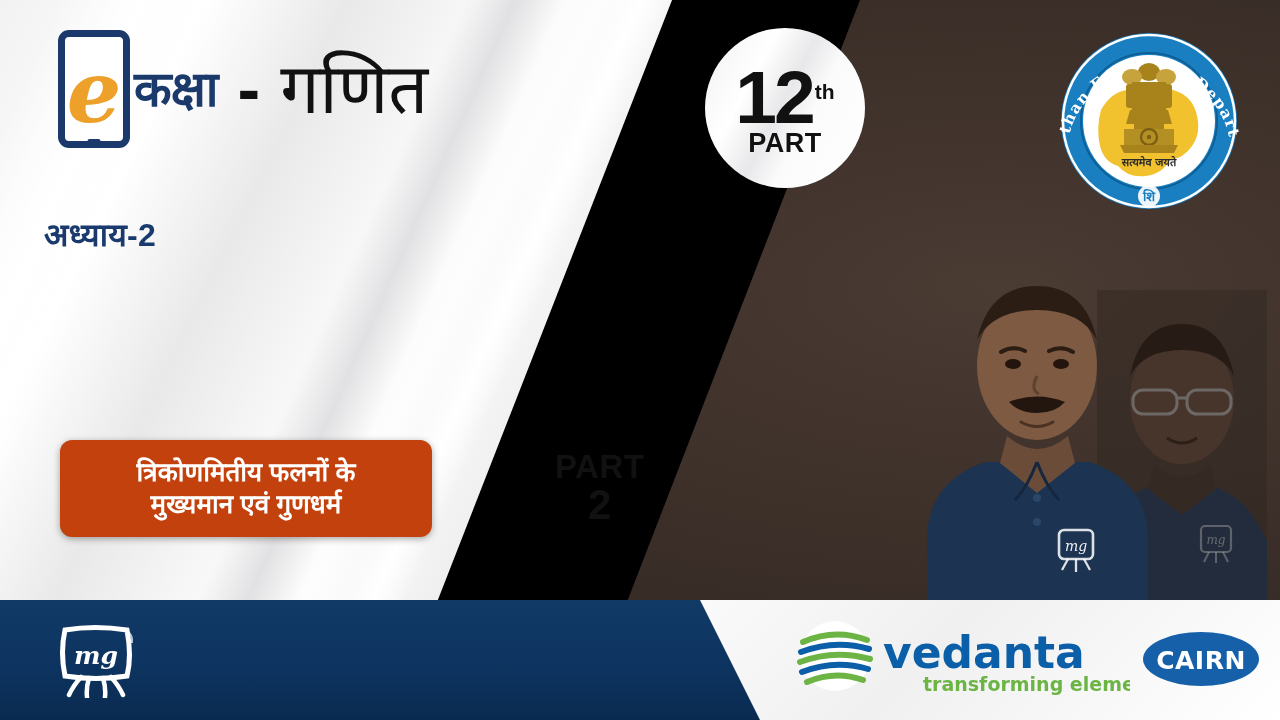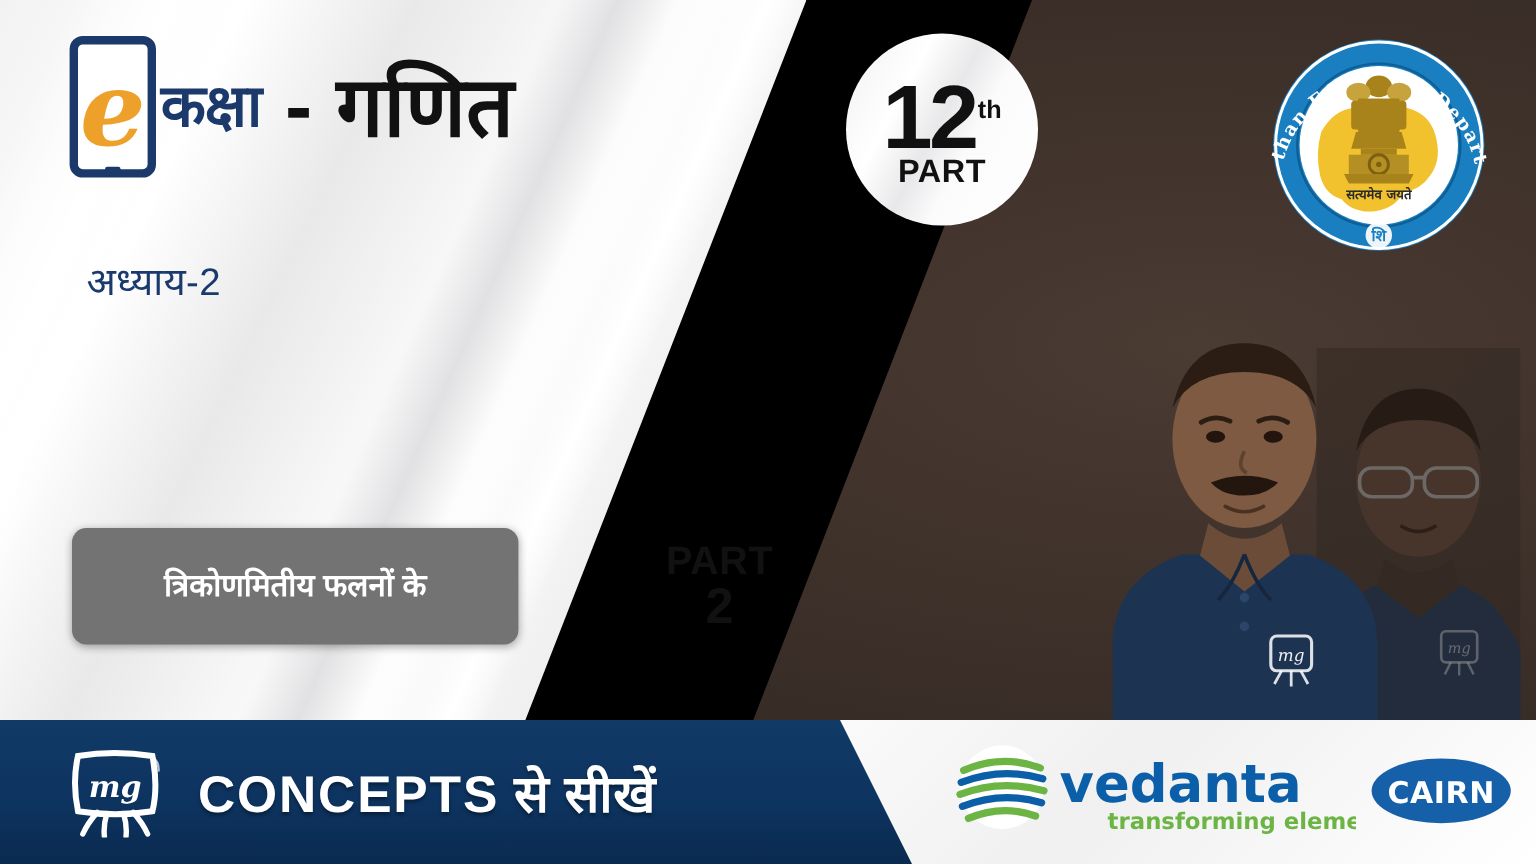--- a/index.html
+++ b/index.html
@@ -49,31 +49,31 @@
       transform:translateX(-50%); width:13px; height:6px; background:#1b3a6b;
       border-radius:2px; }
   .phone-logo .e { font-family:"DejaVu Serif", serif; font-style:italic;
       font-weight:700; font-size:86px; color:#eda02a; line-height:.78;
       margin-top:6px; }
   .brand-text { font-family:"Liberation Sans", sans-serif; font-weight:700;
       font-size:49px; color:#1b3a6b; letter-spacing:-1px;
       margin-left:-2px; line-height:1; }
   .brand-dash { font-weight:700; font-size:68px; color:#111; margin:0 14px;
       line-height:1; }
-  .brand-sub { font-weight:700; font-size:70px; color:#111; line-height:1; }
-
-  
-  .chapter { position:absolute; left:72px; top:212px; font-weight:400;
+  .brand-sub { font-weight:400; font-size:70px; color:#111; line-height:1; }
+
+  
+  .chapter { position:absolute; left:44px; top:212px; font-weight:700;
       font-size:32px; color:#1a3a6e; letter-spacing:.3px; }
   .title { position:absolute; left:56px; top:300px; font-weight:700;
       font-size:52px; color:#111; letter-spacing:.2px; white-space:nowrap; }
 
   
   .badge { position:absolute; left:60px; top:440px; width:372px; height:97px;
-      background:#737373; border-radius:12px; color:#fff;
+      background:#c2410c; border-radius:12px; color:#fff;
       display:flex; flex-direction:column; align-items:center;
       justify-content:center; line-height:1.22; font-weight:700;
       font-size:26px; text-align:center; box-shadow:0 2px 7px rgba(0,0,0,.35); }
 
   
   .part { position:absolute; left:555px; top:450px; text-align:center;
       font-weight:700; color:#111; line-height:1.02; }
   .part .p-label { font-size:33px; letter-spacing:.5px; }
   .part .p-num { font-size:42px; }
 
@@ -186,20 +186,21 @@
     </div>
     <div class="brand-text">कक्षा</div>
     <div class="brand-dash">-</div>
     <div class="brand-sub">गणित</div>
   </div>
 
   <div class="chapter">अध्याय-2</div>
 
   <div class="badge">
     <span>त्रिकोणमितीय फलनों के</span>
+    <span>मुख्यमान एवं गुणधर्म</span>
   </div>
 
   <div class="part">
     <div class="p-label">PART</div>
     <div class="p-num">2</div>
   </div>
 
   <div class="class-circle">
     <div class="num-wrap">
       <span class="num">12</span>
@@ -251,24 +252,20 @@
   <div class="footer-bg"></div>
   <div class="blue-bar"></div>
 
   <svg class="footer-logo" viewBox="0 0 82 76">
     <path d="M10 8 q30 -5 62 0 q5 26 0 46 q-31 5 -62 0 q-5 -24 0 -46 Z" fill="none" stroke="#ffffff" stroke-width="5" stroke-linecap="round"></path>
     <text x="41" y="42" font-size="25" font-style="italic" font-weight="700" font-family="DejaVu Serif, serif" fill="#ffffff" text-anchor="middle">mg</text>
     <path d="M26 55 q-8 9 -12 18 M34 56 q-3 10 -2 19 M48 56 q3 10 2 19 M56 55 q8 9 12 18" stroke="#ffffff" stroke-width="4.5" fill="none" stroke-linecap="round"></path>
     <path d="M72 9 q6 4 5 12" stroke="#ffffff" stroke-width="2" fill="none" opacity=".7"></path>
   </svg>
 
-  <div class="footer-text">
-    <span class="latin">CONCEPTS</span>
-    <span>से सीखें</span>
-  </div>
 
   <svg class="vedanta" viewBox="0 0 335 78">
     <g>
       <circle cx="40" cy="36" r="35" fill="#ffffff"></circle>
       <path d="M8 22 q32 -14 64 -2" stroke="#6cb544" stroke-width="6" fill="none" stroke-linecap="round"></path>
       <path d="M6 32 q34 -13 68 -3" stroke="#0b5ea8" stroke-width="6" fill="none" stroke-linecap="round"></path>
       <path d="M5 42 q34 -13 70 -3" stroke="#6cb544" stroke-width="6" fill="none" stroke-linecap="round"></path>
       <path d="M7 52 q33 -13 66 -3" stroke="#0b5ea8" stroke-width="6" fill="none" stroke-linecap="round"></path>
       <path d="M12 62 q28 -12 56 -2" stroke="#6cb544" stroke-width="6" fill="none" stroke-linecap="round"></path>
       <path d="M40 1 a35 35 0 0 1 0 70 a46 40 0 0 0 0 -70" fill="#6cb544" opacity=".0"></path>

